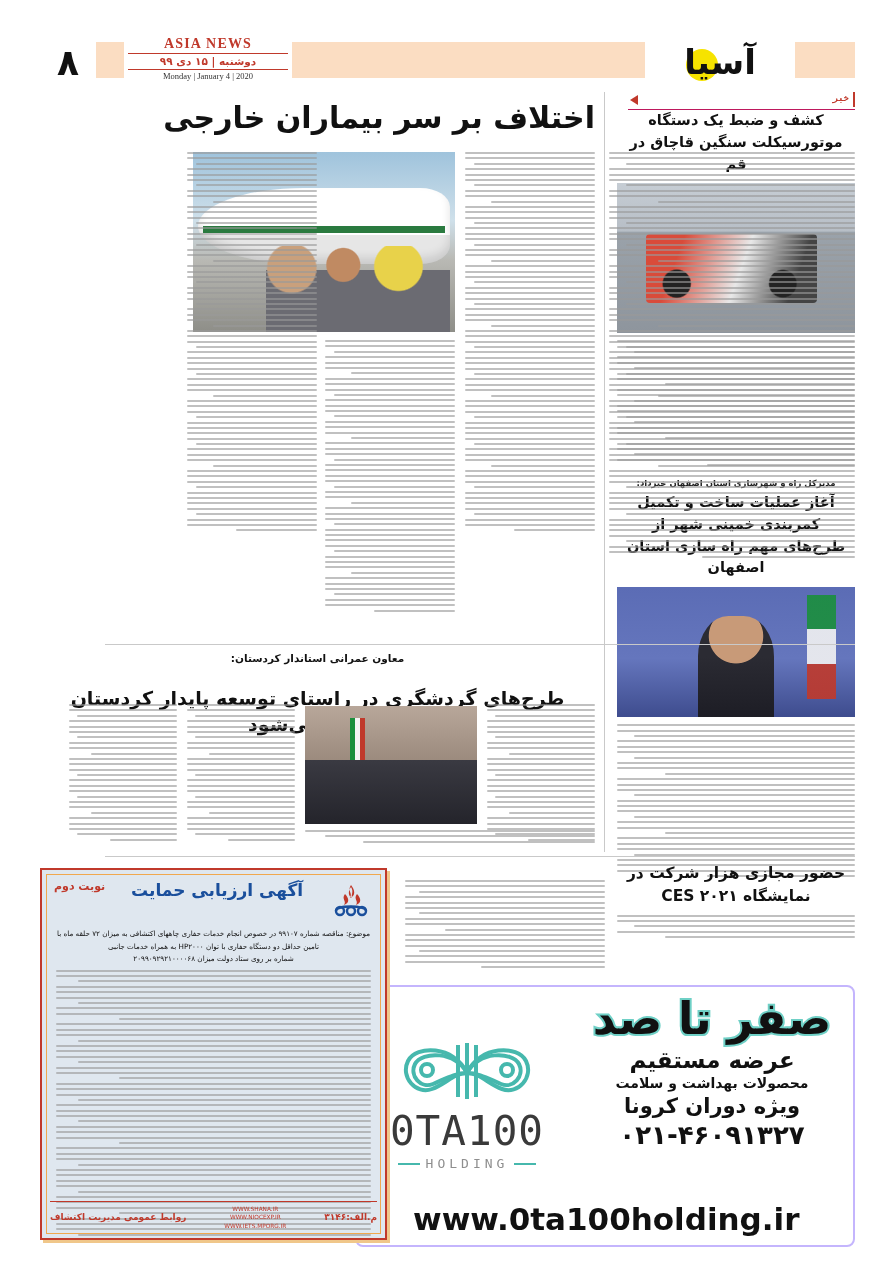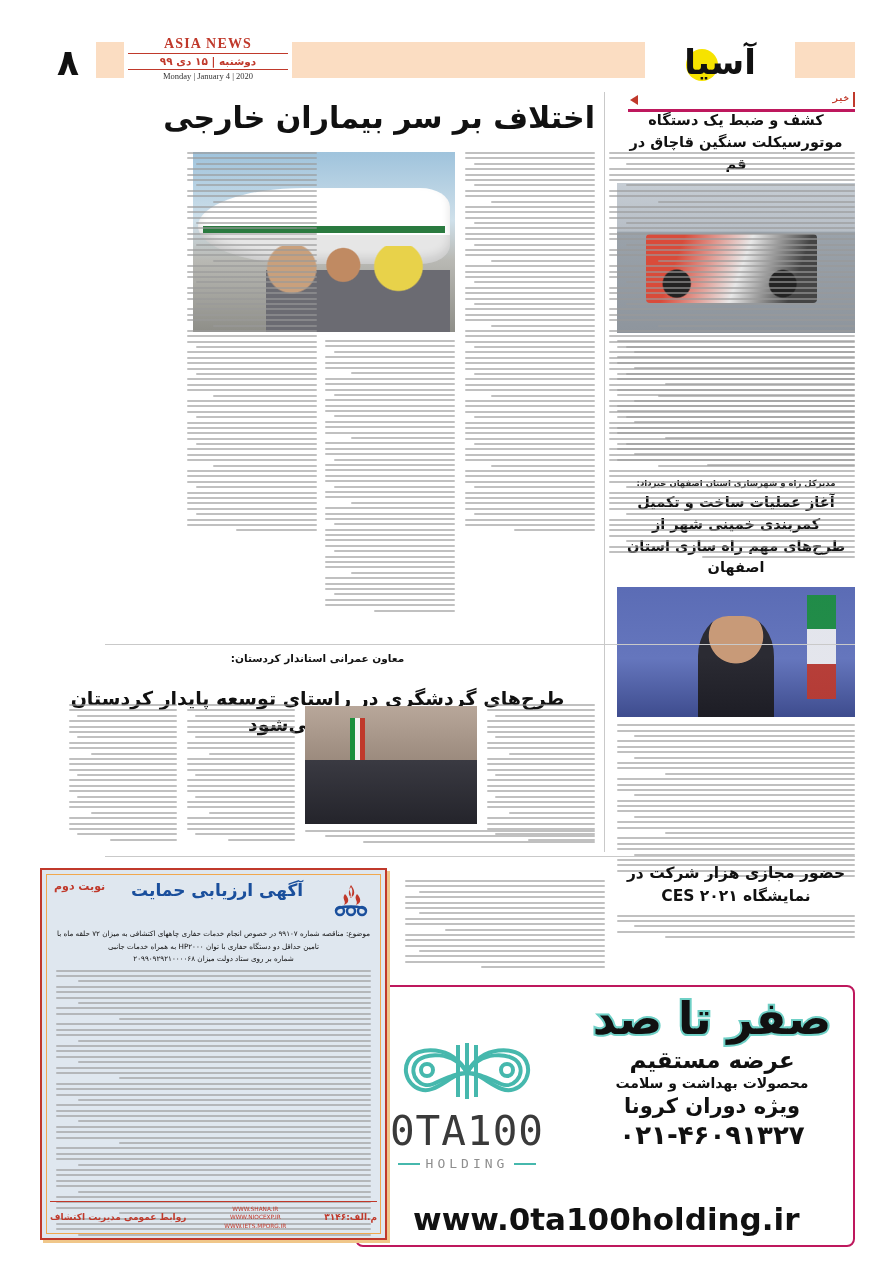--- a/index.html
+++ b/index.html
@@ -122,21 +122,21 @@
   .right-col {
     position: absolute;
     top: 92px; right: 40px;
     width: 238px;
     height: 760px;
   }
   .section-tag {
     position: absolute;
     top: 0; right: 0; left: 11px;
     height: 17px;
-    border-bottom: 3px solid #be185d;
+    border-bottom: 1px solid #be185d;
     font-family: Liberation Mono, monospace;
   }
   .tag-label {
     position: absolute;
     top: 1px; right: 6px;
     color: #c0392b;
     font-size: 9px;
     font-weight: bold;
   }
   .tag-bar {
@@ -285,21 +285,21 @@
     line-height: 1.5;
     margin-bottom: 6px;
   }
 
   
   .ad-holding {
     position: absolute;
     top: 985px; right: 40px;
     width: 456px; height: 258px;
     background: #ffffff;
-    border: 2px solid #be185d;
+    border: 2px solid #c4b5fd;
     border-radius: 8px;
     overflow: hidden;
     padding-left: 40px;
   }
   .ad-logo {
     position: absolute;
     left: 22px; top: 50px;
     width: 176px; text-align: center;
   }
   .inf-svg { display:block; margin: 0 auto; }

